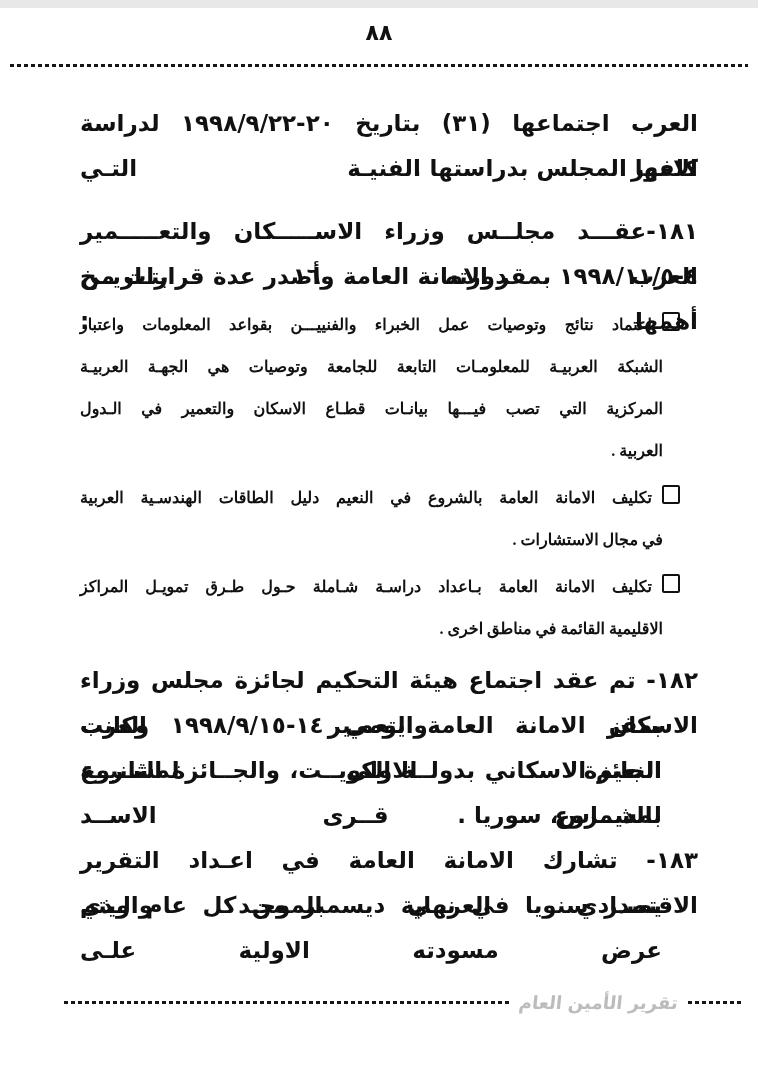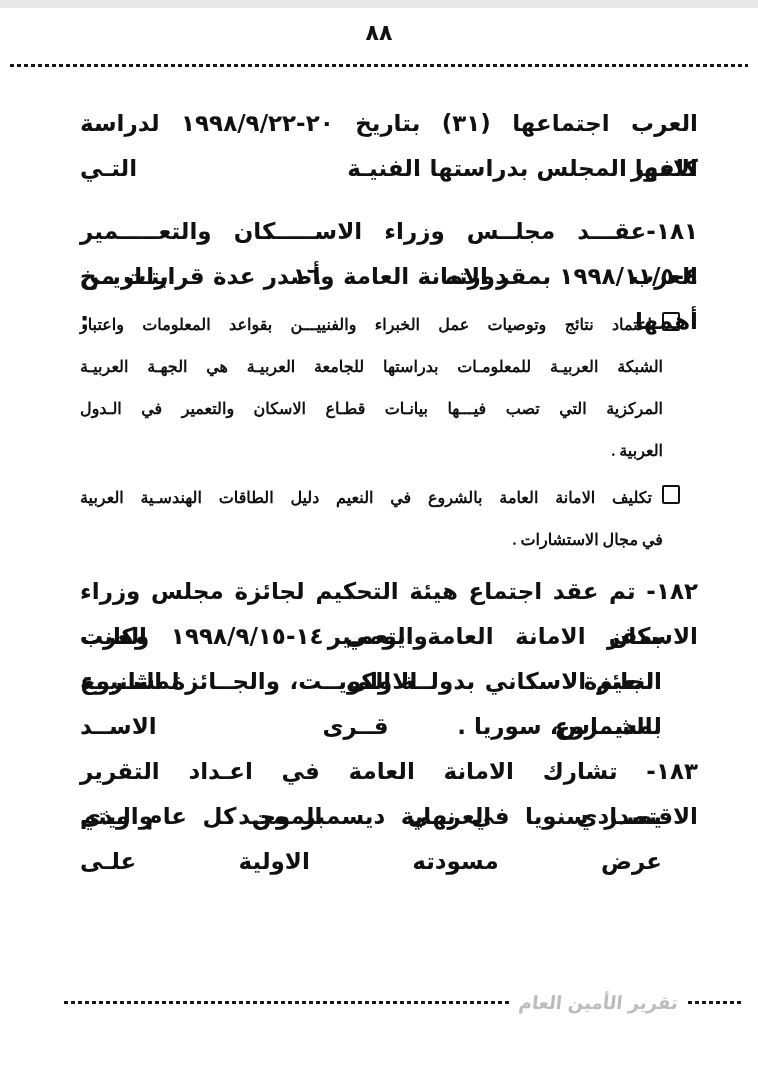--- a/index.html
+++ b/index.html
@@ -95,30 +95,34 @@
 
     <div class="para181">
       <div class="ln j">١٨١-عقـــد مجلــس وزراء الاســـــكان والتعـــــمير العرب دورته ١٦ بتـاريــخ</div>
       <div class="ln j">‭١٩٩٨/١١/٥-٤‬ بمقر الامانة العامة وأصدر عدة قرارات من أهمها :</div>
     </div>
 
     <div class="bullets">
 
       <div class="bullet">
         <div class="ln j"><span class="sq"></span><span>اعتماد نتائج وتوصيات عمل الخبراء والفنييـــن بقواعد المعلومات واعتبار</span></div>
-        <div class="ln j cont">الشبكة العربيـة للمعلومـات بدراستها للجامعة العربيـة هي الجهـة العربيـة</div>
+        <div class="ln j cont">الشبكة العربيـة للمعلومـات التابعة للجامعة وتوصيات هي الجهـة العربيـة</div>
         <div class="ln j cont">المركزية التي تصب فيـــها بيانـات قطـاع الاسكان والتعمير في الـدول</div>
         <div class="ln last cont">العربية .</div>
       </div>
 
       <div class="bullet">
         <div class="ln j"><span class="sq"></span><span>تكليف الامانة العامة بالشروع في النعيم دليل الطاقات الهندسـية العربية</span></div>
         <div class="ln last cont">في مجال الاستشارات .</div>
       </div>
 
+      <div class="bullet">
+        <div class="ln j"><span class="sq"></span><span>تكليف الامانة العامة بـاعداد دراسـة شـاملة حـول طـرق تمويـل المراكز</span></div>
+        <div class="ln last cont">الاقليمية القائمة في مناطق اخرى .</div>
+      </div>
 
     </div>
 
     <div class="para182">
       <div class="ln j">١٨٢- تم عقد اجتماع هيئة التحكيم لجائزة مجلس وزراء الاسكان والتعمـير العرب</div>
       <div class="ln j hangcont">بمقر الامانة العامة يومي ‭١٩٩٨/٩/١٥-١٤‬ وكانت الجائزة الاولى لمشـروع</div>
       <div class="ln j hangcont">النعيم الاسكاني بدولــة الكويــت، والجــائزة الثانيــة لمشــروع قــرى الاســد</div>
       <div class="ln last hangcont">بالديماس، سوريا .</div>
     </div>
 

